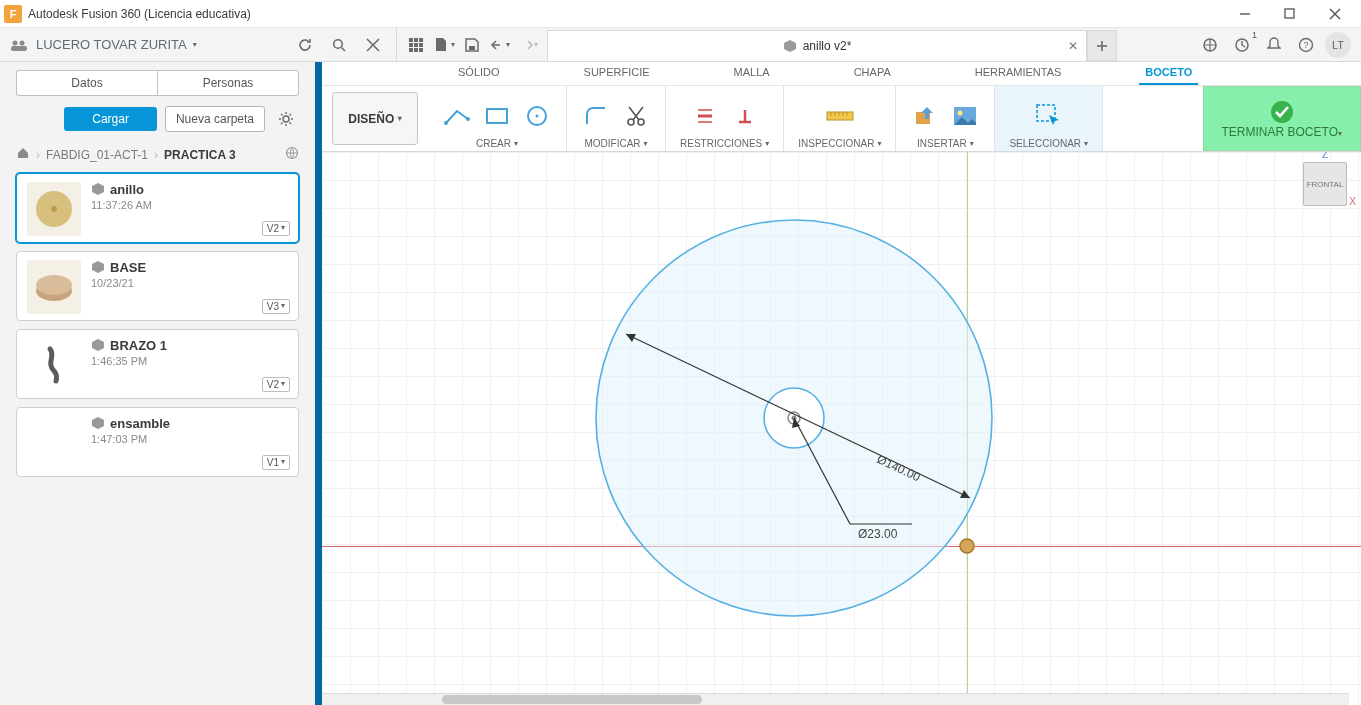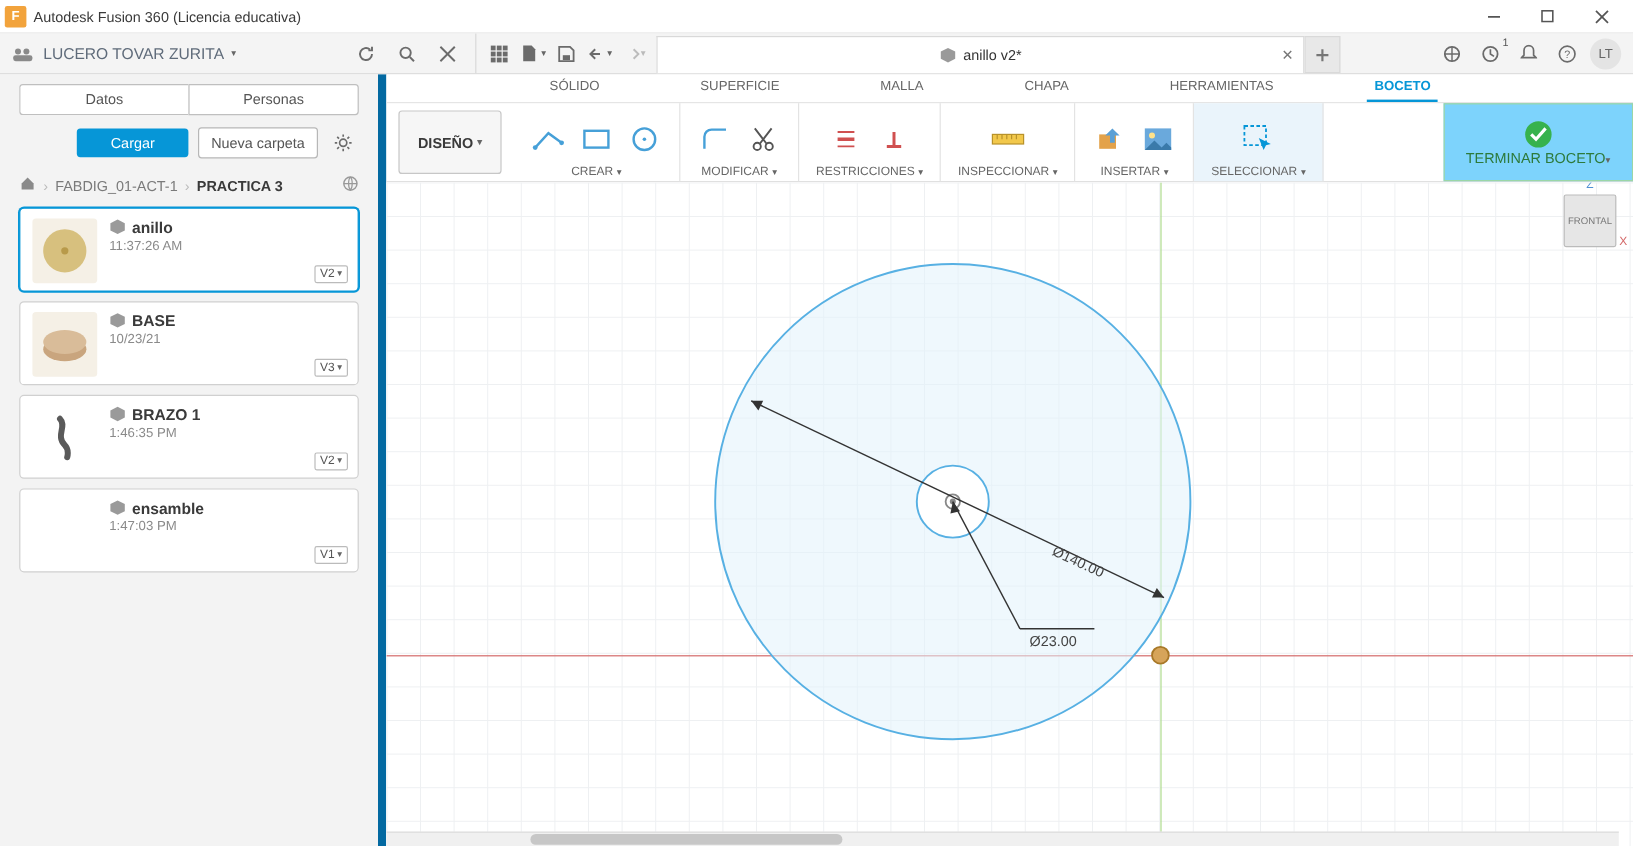--- a/index.html
+++ b/index.html
@@ -59,21 +59,21 @@
 .workarea { flex:1; display:flex; flex-direction:column; background:#fff;}
 .ribbon-tabs { height:24px; display:flex; padding-left:130px; gap:72px; font-size:11px; color:#666; border-bottom:1px solid #e5e5e5;}
 .ribbon-tabs .rtab { padding:4px 6px 3px; }
 .ribbon-tabs .rtab.active { color:#0696d7; border-bottom:2px solid #0696d7; font-weight:600;}
 .ribbon { height:66px; display:flex; align-items:stretch; border-bottom:1px solid #d9d9d9;}
 .design-btn { width:86px; display:flex; align-items:center; justify-content:center; border:1px solid #c7c7c7; margin:6px 10px; border-radius:3px; font-size:12px; font-weight:600; color:#3a3a3a; background:#f6f6f6;}
 .group { display:flex; flex-direction:column; align-items:center; justify-content:flex-end; padding:2px 14px 2px; border-right:1px solid #e3e3e3; }
 .group .row { display:flex; align-items:center; gap:10px; height:40px;}
 .group .lab { font-size:10px; color:#666; padding-top:2px; display:flex; align-items:center; gap:3px;}
 .ribbon-icon { width:30px; height:30px; display:flex; align-items:center; justify-content:center; }
-.finish { background:#7dd3fc; border:1px solid #9bd6a6; display:flex; flex-direction:column; align-items:center; justify-content:center; padding:4px 18px;}
+.finish { background:#86efac; border:1px solid #9bd6a6; display:flex; flex-direction:column; align-items:center; justify-content:center; padding:4px 18px;}
 .sel-group { background:#eaf4fb;}
 .caret { font-size:8px; color:#666;}
 
 
 .canvas-wrap { flex:1; position:relative; overflow:hidden; background:#fff;}
 .grid { position:absolute; inset:0;
   background-image: linear-gradient(#eef0f2 1px, transparent 1px), linear-gradient(90deg,#eef0f2 1px, transparent 1px);
   background-size: 28px 28px;
 }
 .axis-h { position:absolute; left:0; right:0; top: 511px; height:1px; background:#d46a6a; }

